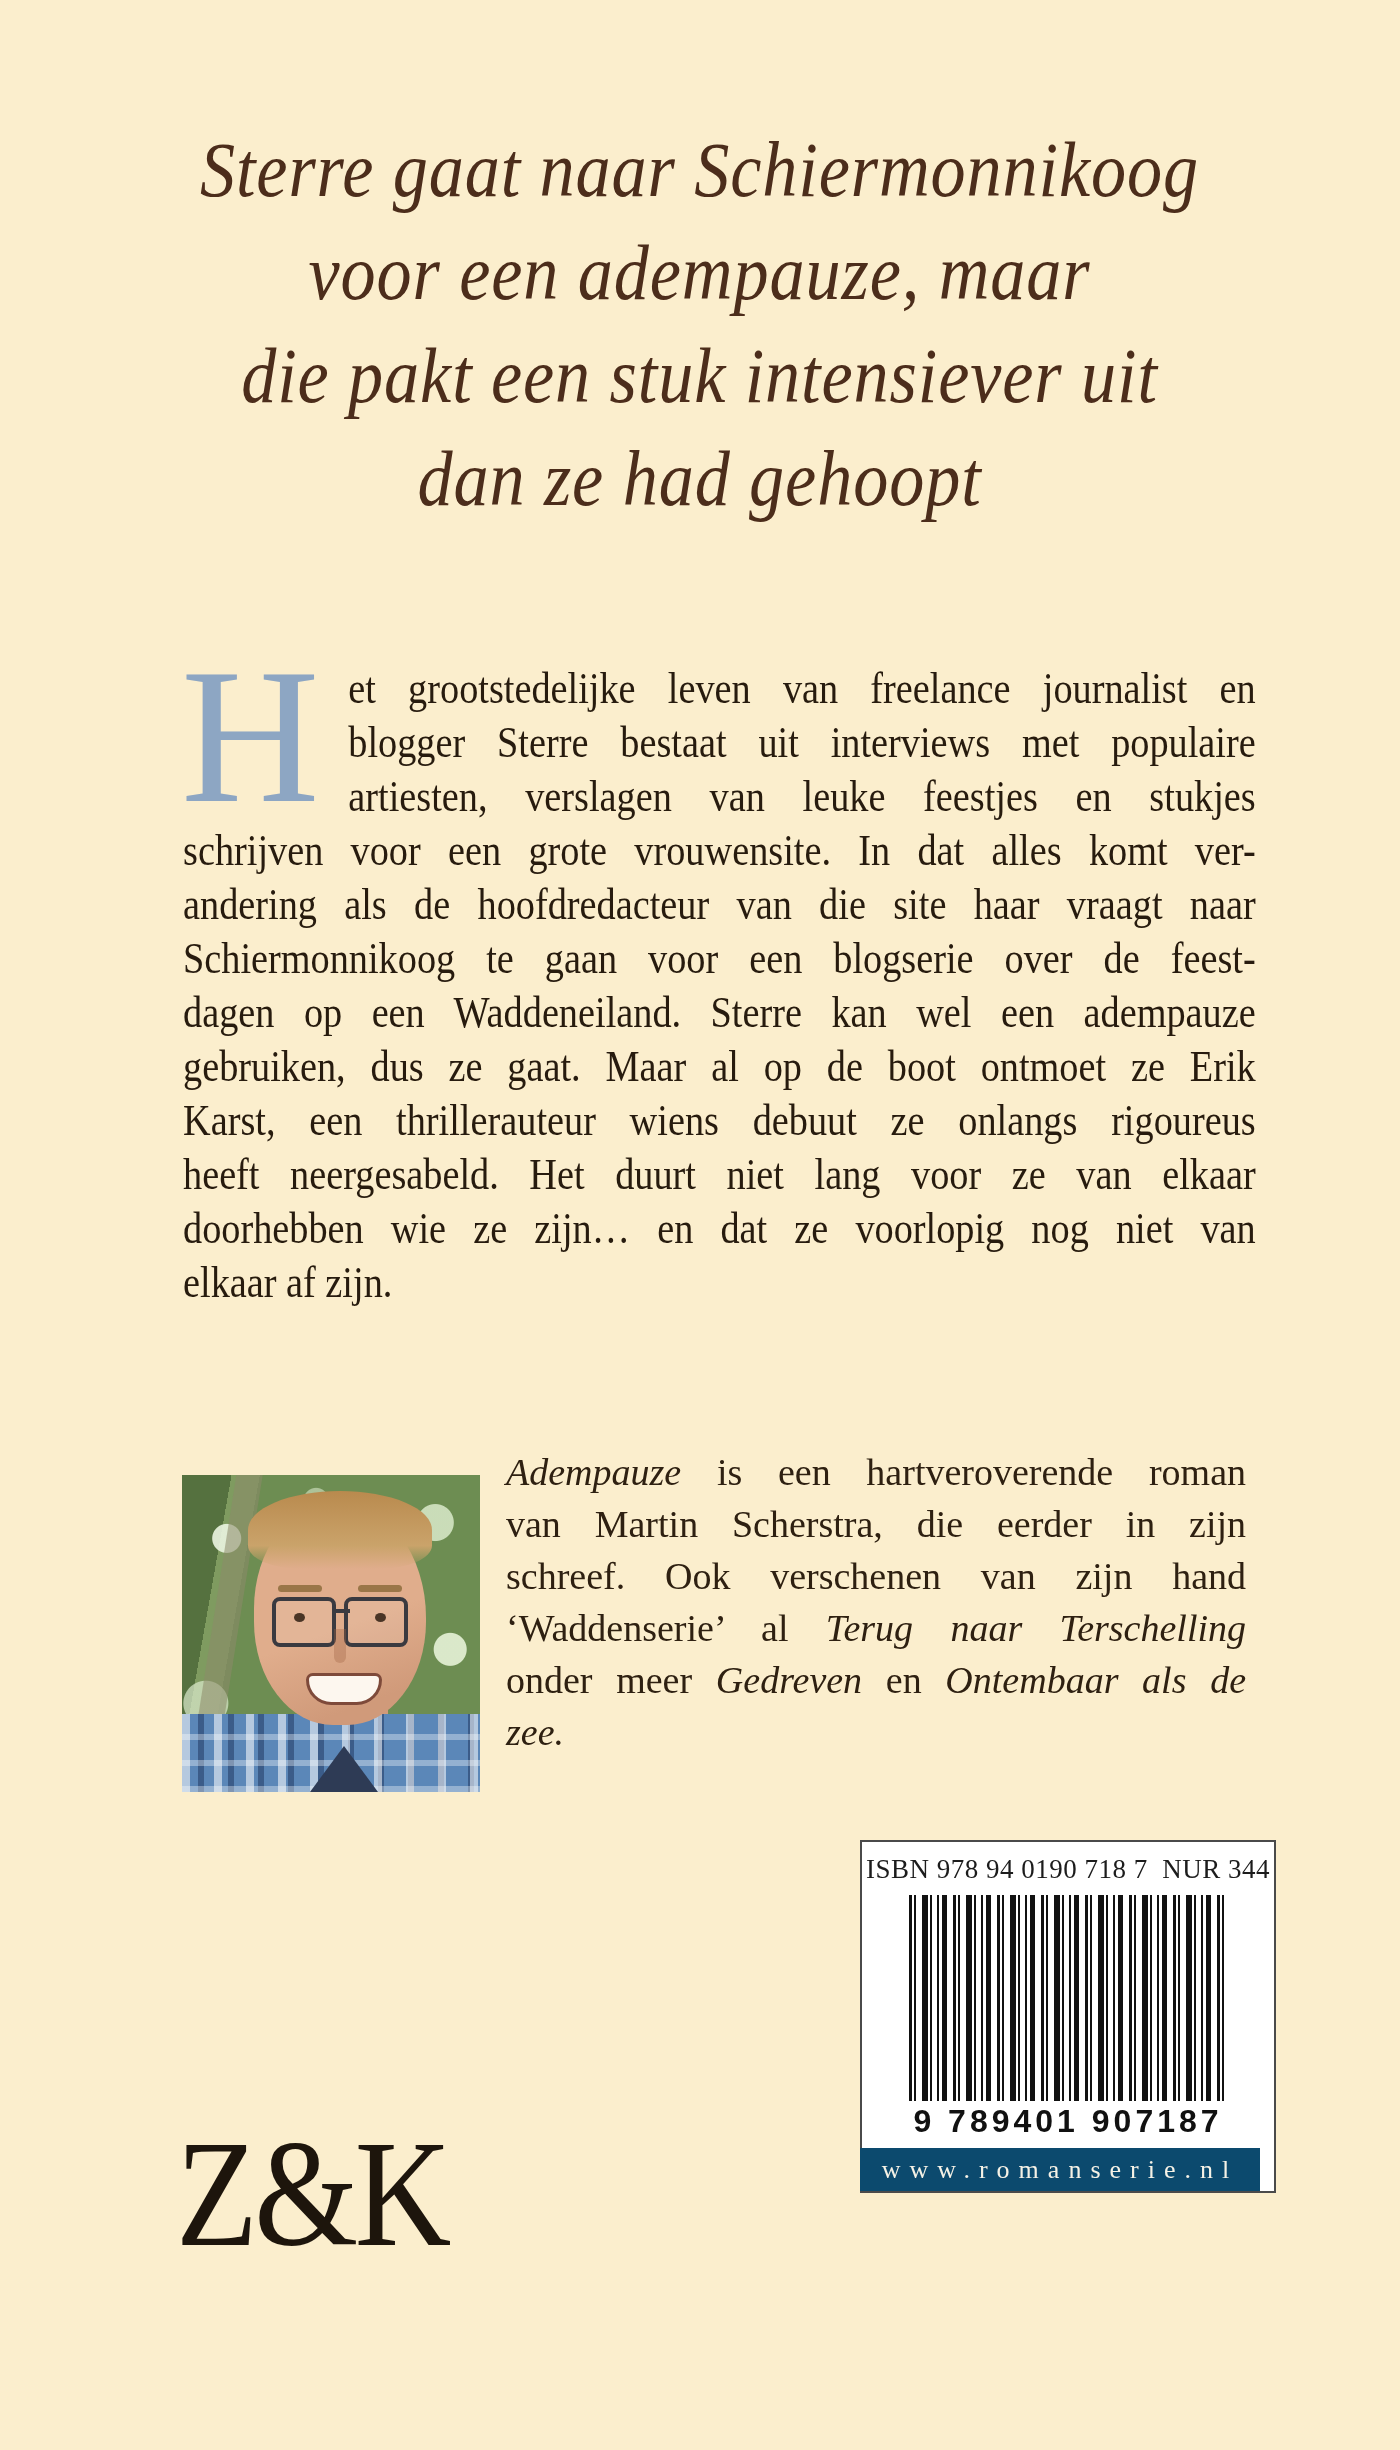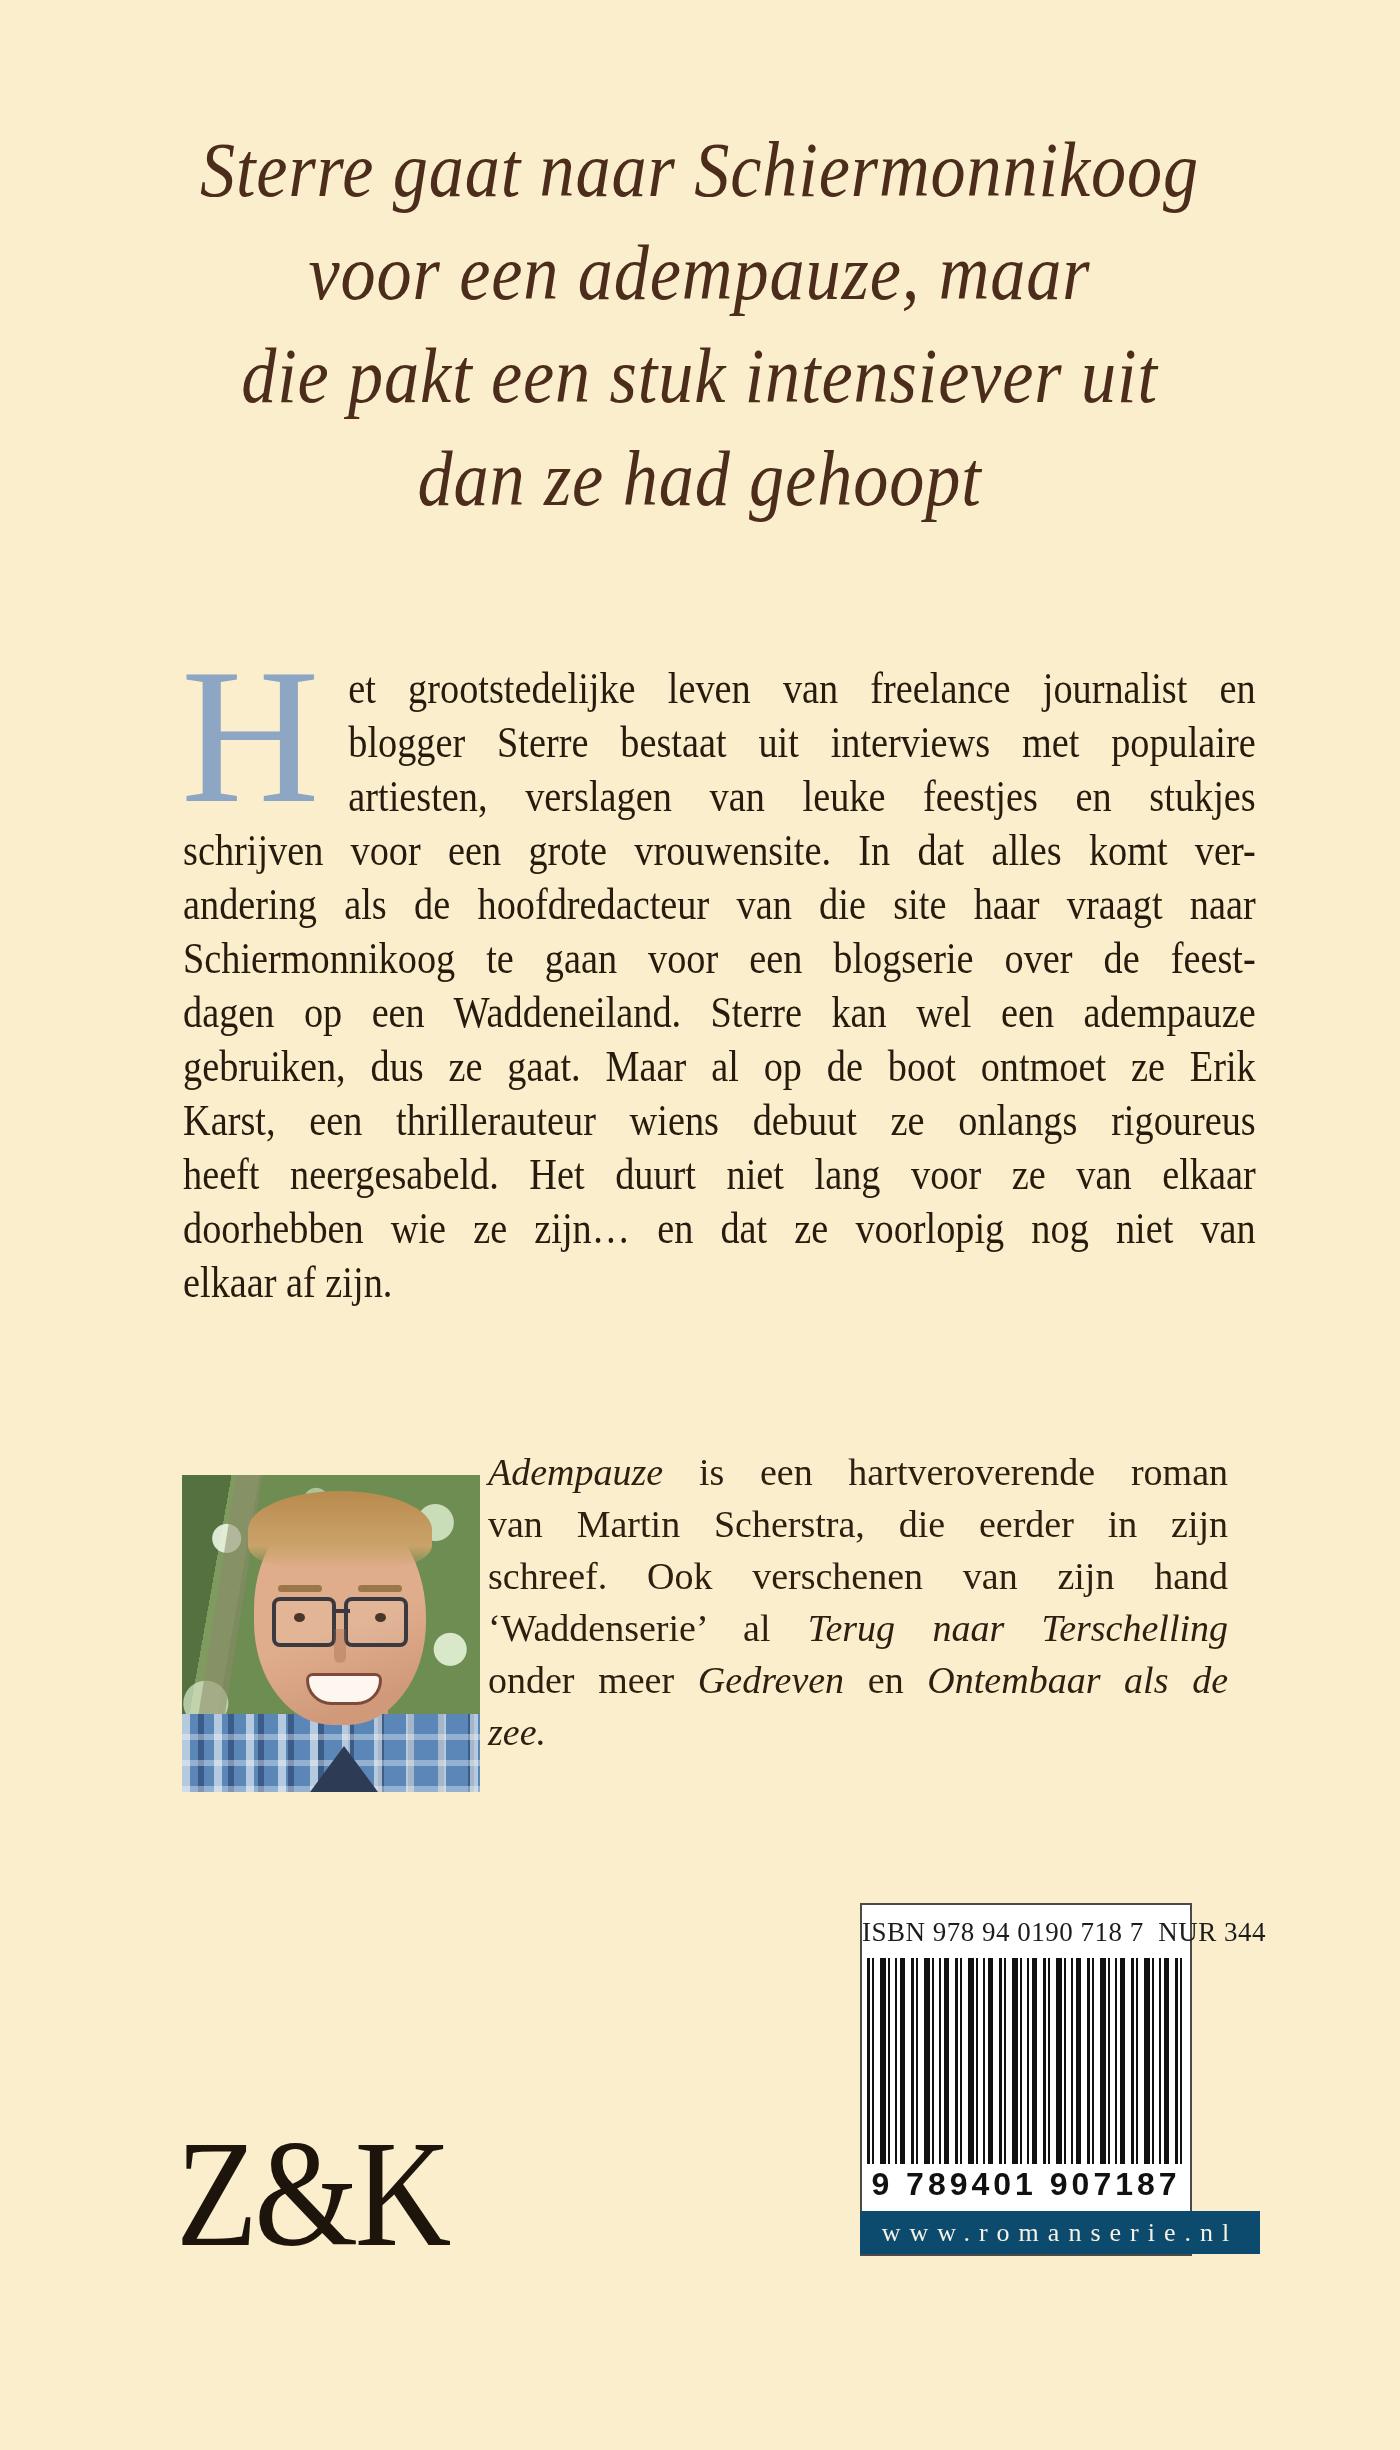--- a/index.html
+++ b/index.html
@@ -29,21 +29,21 @@
   }
   .syn-line {
     font-size:44px; line-height:54px;
     text-align:justify; text-align-last:justify;
     color:#271b0e;
   }
   .syn-line.indent { padding-left:190px; }
   .syn-line.last-line { text-align-last:left; }
 
   
-  .author-text { position:absolute; left:488px; top:1446px; width:740px; }
+  .author-text { position:absolute; left:506px; top:1446px; width:740px; }
   .auth-line {
     font-size:38px; line-height:52px;
     text-align:justify; text-align-last:justify; color:#2e2011;
   }
   .auth-line.last-line { text-align-last:left; }
   .it { font-style:italic; }
   .bd { font-weight:normal; }
 
   
   .photo {
@@ -99,21 +99,21 @@
 
   
   .logo {
     position:absolute; left:176px; top:2118px;
     font-family:"Liberation Serif", serif; font-size:152px; line-height:152px;
     color:#1d150c; transform:scaleX(.88); transform-origin:left top; letter-spacing:-4px;
   }
 
   
   .isbn-box {
-    position:absolute; left:860px; top:1903px; width:332px;
+    position:absolute; left:860px; top:1840px; width:416px;
     background:#fff; border:2px solid #4a4a4a; box-sizing:border-box;
   }
   .isbn-label {
     margin-top:12px; text-align:center; white-space:pre;
     font-size:27px; color:#1c1c1c; letter-spacing:.5px;
   }
   .barcode {
     width:318px; height:206px; margin:10px auto 0;
     background:
       repeating-linear-gradient(90deg,

